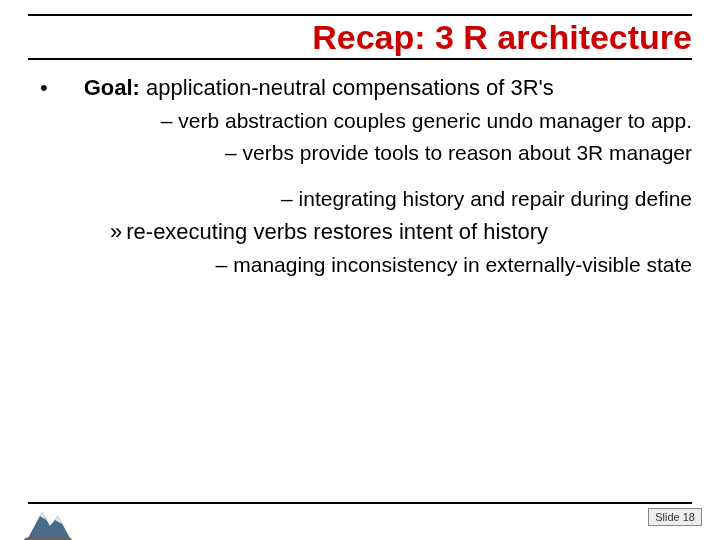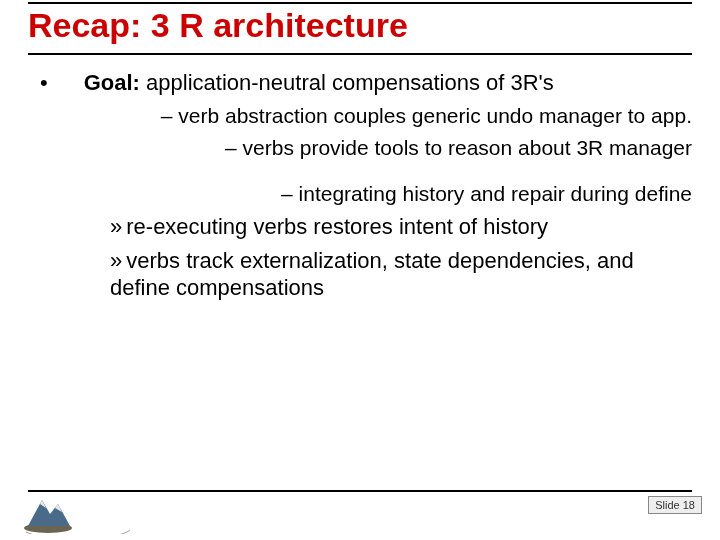--- a/index.html
+++ b/index.html
@@ -4,25 +4,25 @@
 <style>
   * { margin: 0; padding: 0; box-sizing: border-box; }
   html, body { width: 720px; height: 540px; background: #fff; font-family: "Comic Sans MS", "Comic Sans", cursive, sans-serif; color: #000; }
   .slide {
     position: relative;
     width: 720px;
     height: 540px;
     background: #fff;
   }
   .title-wrap {
-    margin: 2px 28px 0 28px;
+    margin: 14px 28px 0 28px;
     border-top: 2px solid #000;
     border-bottom: 2px solid #000;
-    padding: 2px 0 8px 0;
-    text-align: left;
+    padding: 2px 0 1px 0;
+    text-align: right;
   }
   .title {
     font-size: 34px;
     font-weight: bold;
     color: #cc0000;
   }
   .body {
     margin: 14px 28px 0 40px;
     font-size: 22px;
     line-height: 1.25;
@@ -85,22 +85,22 @@
     </div>
 
     <div class="gap"></div>
 
     <div class="b2">
       <span class="dash">–</span><span>integrating history and repair during define</span>
     </div>
     <div class="b3">
       <span class="arrow">»</span><span>re-executing verbs restores intent of history</span>
     </div>
-    <div class="b3">
-      <span class="arrow">»</span><span>verbs track externalization, state dependencies, and define compensations</span>
+    <div class="b2">
+      <span class="dash">–</span><span>managing inconsistency in externally-visible state</span>
     </div>
 
   </div>
 
   <div class="footer"></div>
 
   <div class="slide-num-wrap">
     <span>Slide 18</span>
   </div>
 

